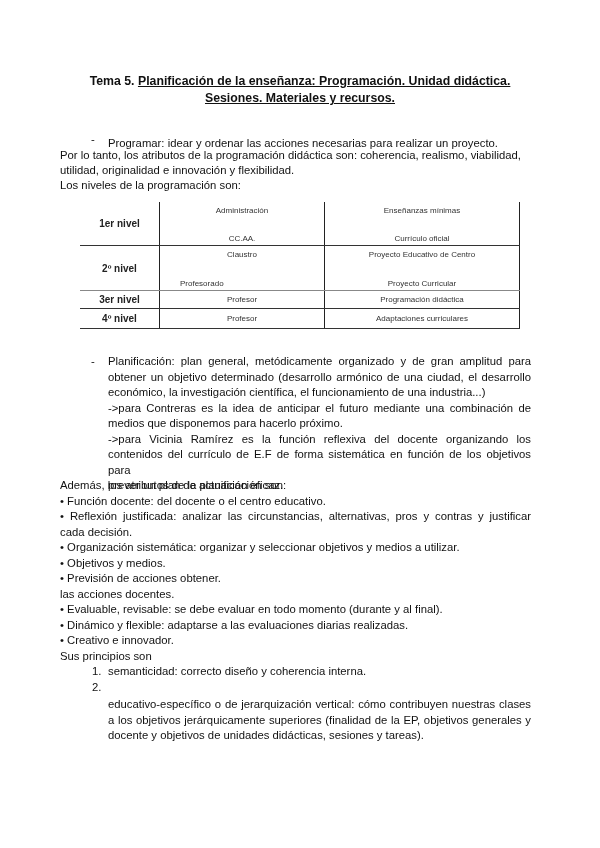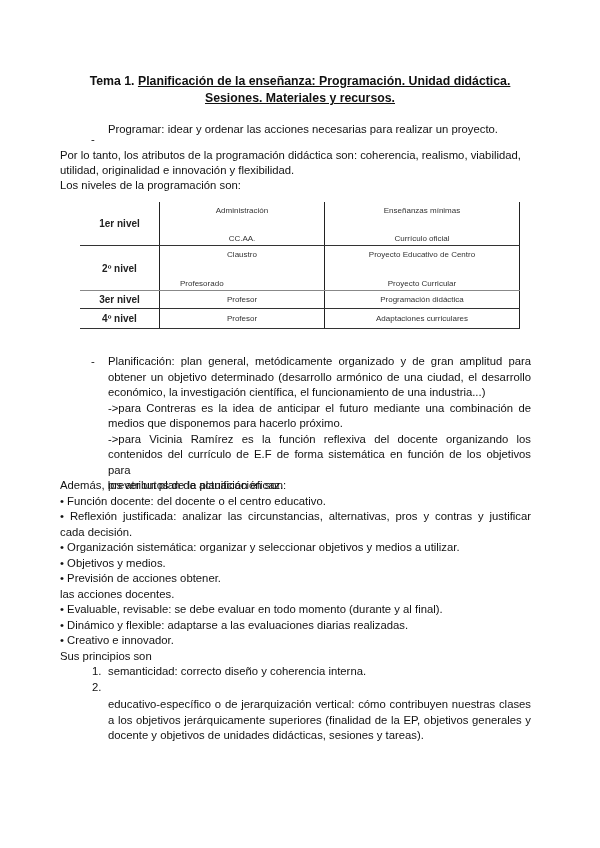--- a/index.html
+++ b/index.html
@@ -22,26 +22,26 @@
   table.niveles tr.r3 td { height: 17px; border-bottom: 1.5px solid #333; }
   table.niveles tr.r4 td { height: 19px; border-bottom: 1.5px solid #333; }
   .two { display: flex; flex-direction: column; justify-content: space-between; height: 100%; padding: 4px 0 2px 0; box-sizing: border-box; }
 </style>
 </head>
 <body>
 
 <div class="page">
 
   <div class="title">
-    <span>Tema 1. </span><u>Planificación de la enseñanza: Programación. Unidad didáctica.</u><br>
+    <span>Tema 5. </span><u>Planificación de la enseñanza: Programación. Unidad didáctica.</u><br>
     <u>Sesiones. Materiales y recursos.</u>
   </div>
 
   <div class="line" style="left:91px; top:132px;">-</div>
-  <div class="line" style="left:108px; top:122px;text-align:center;">Programar: idear y ordenar las acciones necesarias para realizar un proyecto.</div>
+  <div class="line" style="left:108px; top:136px;text-align:center;">Programar: idear y ordenar las acciones necesarias para realizar un proyecto.</div>
   <div class="line" style="left:60px; top:148px; width:480px;">Por lo tanto, los atributos de la programación didáctica son: coherencia, realismo, viabilidad,</div>
   <div class="line" style="left:60px; top:163px;">utilidad, originalidad e innovación y flexibilidad.</div>
   <div class="line" style="left:60px; top:178px;">Los niveles de la programación son:</div>
 
   <table class="niveles">
     <tbody>
         <tr class="r1">
       <td class="lvl">1er nivel</td>
       <td class="mid">
             <div class="two">

